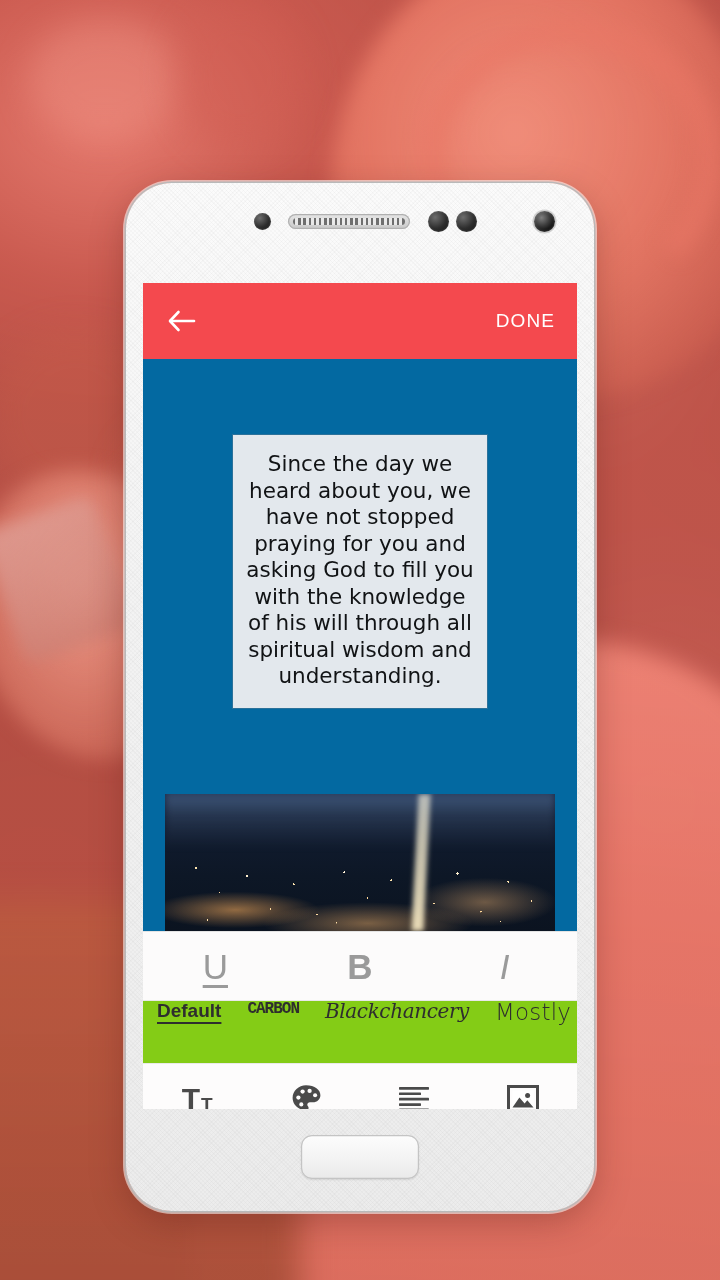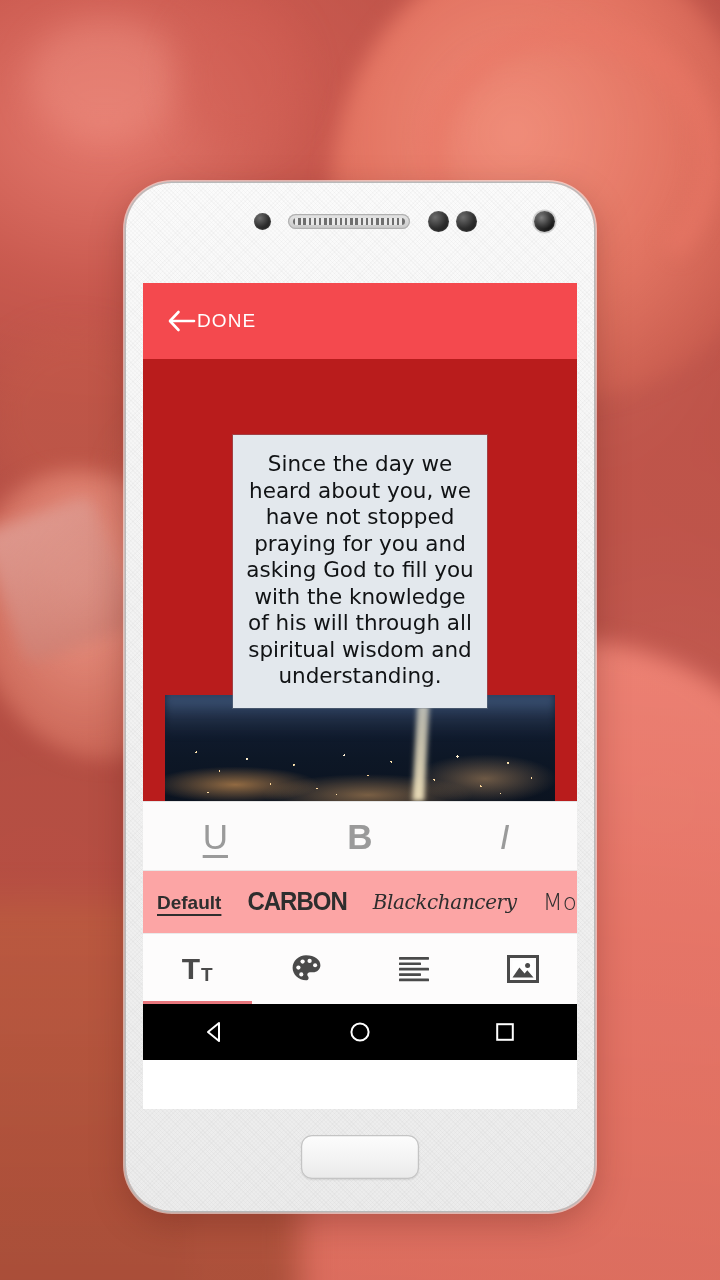--- a/index.html
+++ b/index.html
@@ -186,36 +186,37 @@
     box-shadow: inset 0 0 0 1.2px #c4c4c4, 0 1px 2px rgba(0,0,0,0.10);
   }
 
   
   .appbar {
     position: relative;
     height: 76px;
     background: #f4494e;
     display: flex;
     align-items: center;
+    justify-content: space-between;
     padding: 0 22px 0 24px;
     box-sizing: border-box;
   }
   .back-arrow { width: 30px; height: 24px; display:block; }
   .done-label {
     color: #ffffff;
     font-size: 19px;
     letter-spacing: 1.1px;
     font-weight: 400;
   }
 
   
   .canvas-wrap {
     position: relative;
-    height: 442px;
-    background: #b91c1c;
+    height: 572px;
+    background: #0369a1;
     padding: 0 22px;
     box-sizing: border-box;
   }
   .canvas {
     position: relative;
     width: 100%;
     height: 100%;
     overflow: hidden;
     background: linear-gradient(180deg,
       #93b0ab 0%,
@@ -386,47 +387,47 @@
     color: #3b3b3b;
     font-size: 17px;
     flex: 0 0 auto;
     width: 46px;
     text-align: right;
   }
 
   
   .font-strip {
     display: flex;
-    align-items: center;
+    align-items: flex-start;
     height: 62px;
-    background: #fca5a5;
+    background: #84cc16;
     border-bottom: 1px solid #eaeaea;
     padding-left: 14px;
     overflow: hidden;
     white-space: nowrap;
   }
   .font-item {
     flex: 0 0 auto;
     margin-right: 26px;
     color: #2e2e2e;
     font-size: 19px;
     line-height: 1;
   }
   .font-item.selected {
     font-weight: 700;
     text-decoration: underline;
     text-underline-offset: 5px;
     text-decoration-thickness: 2px;
   }
   .f-default { font-family: "Liberation Sans", sans-serif; }
   .f-carbon {
-    font-family: Liberation Sans, sans-serif;
+    font-family: Liberation Mono, monospace;
     font-weight: 700;
     letter-spacing: -1px;
-    font-size: 24px;
+    font-size: 16px;
     transform: scaleY(1.05);
   }
   .f-blackchancery {
     font-family: "DejaVu Serif", serif;
     font-style: italic;
     font-size: 20px;
     letter-spacing: -0.4px;
   }
   .f-mostlymono {
     font-family: "DejaVu Sans", sans-serif;

